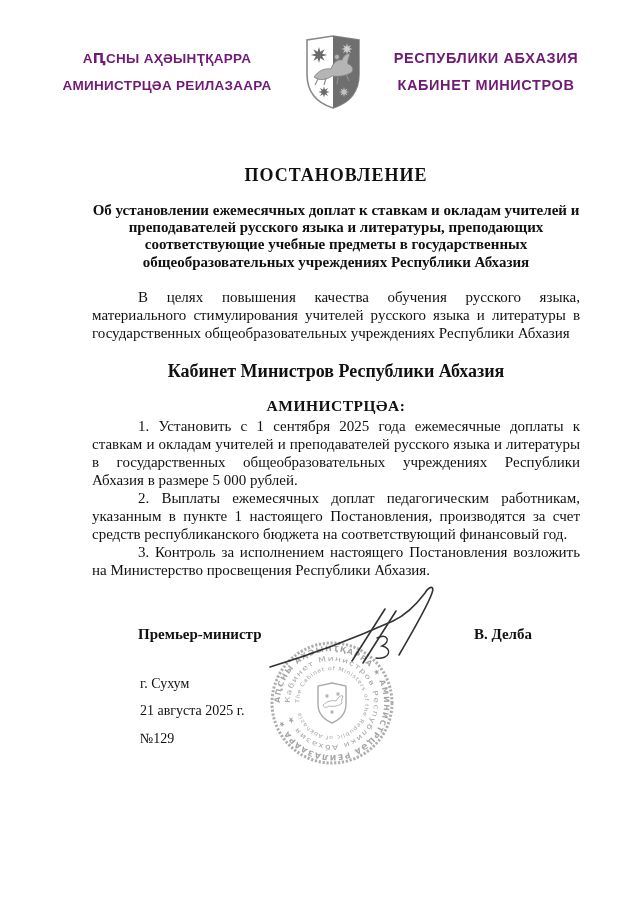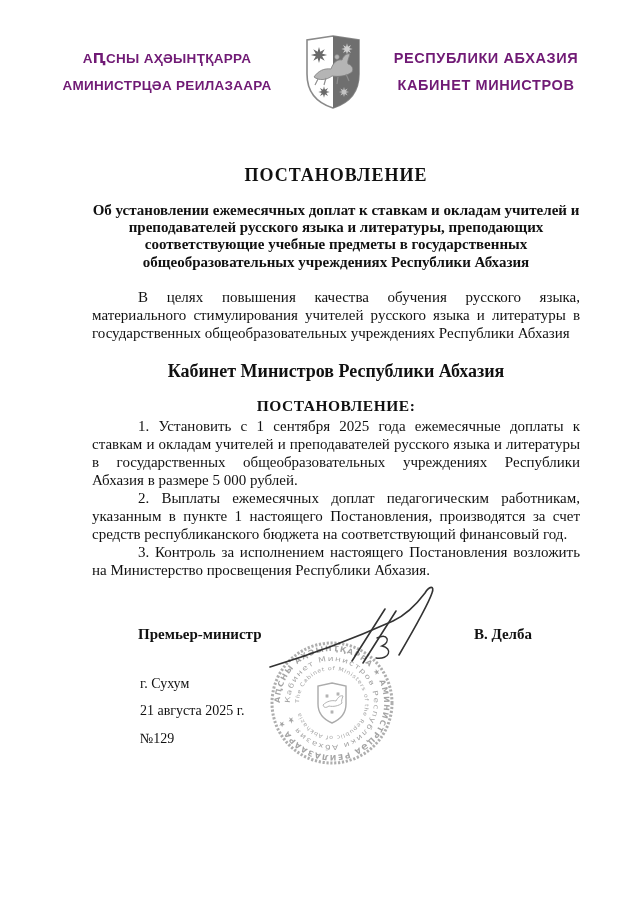--- a/index.html
+++ b/index.html
@@ -146,21 +146,21 @@
       <div>РЕСПУБЛИКИ АБХАЗИЯ</div>
       <div>КАБИНЕТ МИНИСТРОВ</div>
     </div>
   </div>
 
   <div class="doc-column">
     <p class="doc-title">ПОСТАНОВЛЕНИЕ</p>
     <p class="doc-subject">Об установлении ежемесячных доплат к ставкам и окладам учителей и преподавателей русского языка и литературы, преподающих соответствующие учебные предметы в государственных общеобразовательных учреждениях Республики Абхазия</p>
     <p class="preamble">В целях повышения качества обучения русского языка, материального стимулирования учителей русского языка и литературы в государственных общеобразовательных учреждениях Республики Абхазия</p>
     <p class="issuing-body">Кабинет Министров Республики Абхазия</p>
-    <p class="resolution-word">ПОСТАНОВЛЕНИЕ:</p>
+    <p class="resolution-word">АМИНИСТРЦӘА:</p>
     <div class="items">
       <p>1. Установить с 1 сентября 2025 года ежемесячные доплаты к ставкам и окладам учителей и преподавателей русского языка и литературы в государственных общеобразовательных учреждениях Республики Абхазия в размере 5 000 рублей.</p>
       <p>2. Выплаты ежемесячных доплат педагогическим работникам, указанным в пункте 1 настоящего Постановления, производятся за счет средств республиканского бюджета на соответствующий финансовый год.</p>
       <p>3. Контроль за исполнением настоящего Постановления возложить на Министерство просвещения Республики Абхазия.</p>
     </div>
 
     <div class="signature-row">
       <span>Премьер-министр</span>
       <span>В. Делба</span>
     </div>

